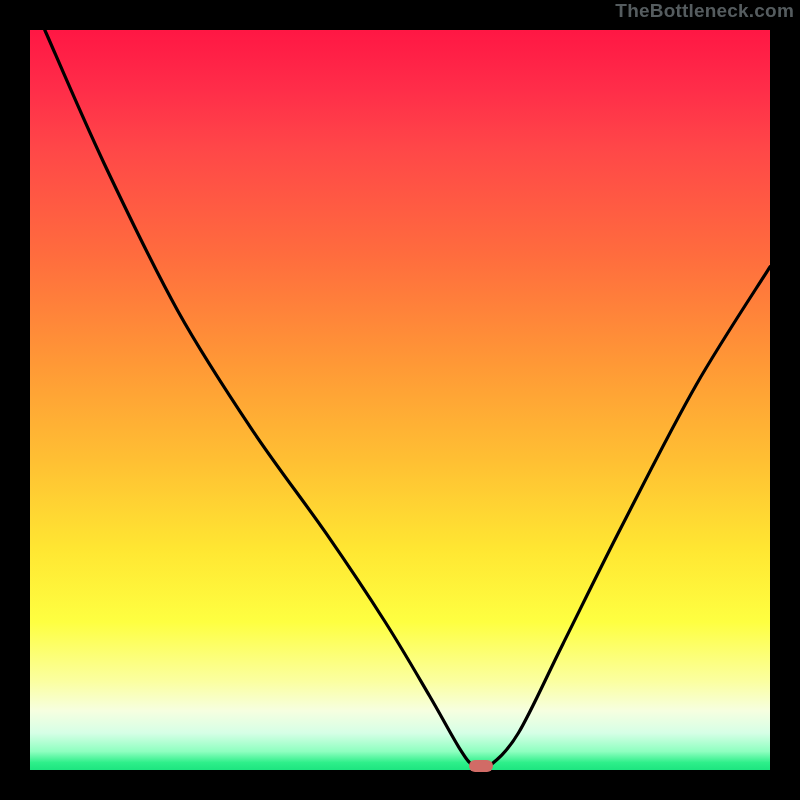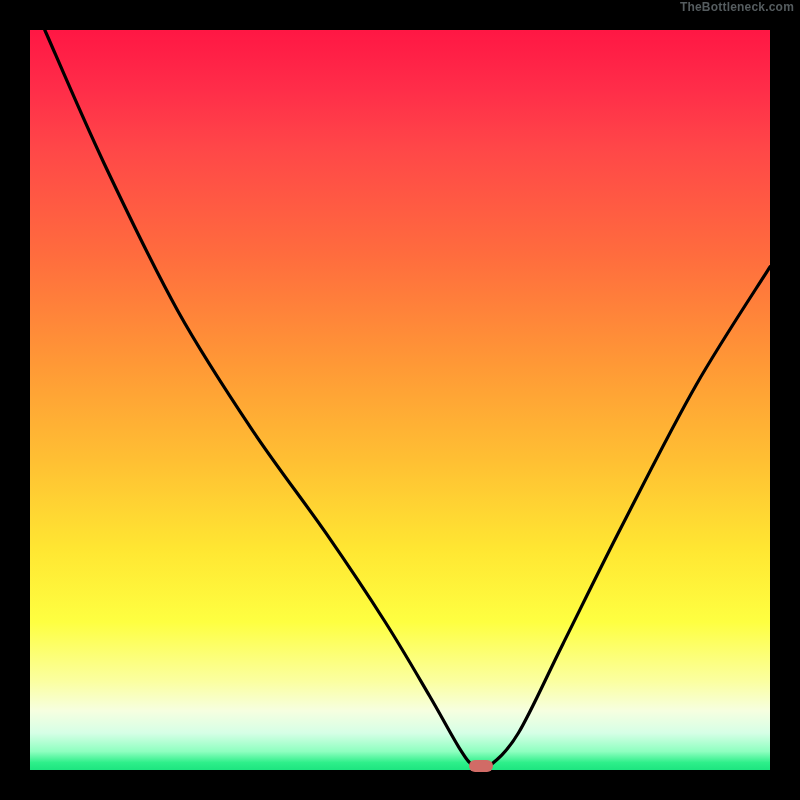--- a/index.html
+++ b/index.html
@@ -39,21 +39,21 @@
       #8effc0 97.5%,
       #2eef8a 99%,
       #1de580 100%
     );
   }
   .watermark {
     position: absolute;
     top: 0px;
     right: 6px;
     font-family: Arial, Helvetica, sans-serif;
-    font-size: 12px;
+    font-size: 19px;
     font-weight: bold;
     color: #555c5f;
     letter-spacing: 0.2px;
   }
   svg.curve {
     position: absolute;
     left: 0;
     top: 0;
     width: 740px;
     height: 740px;

